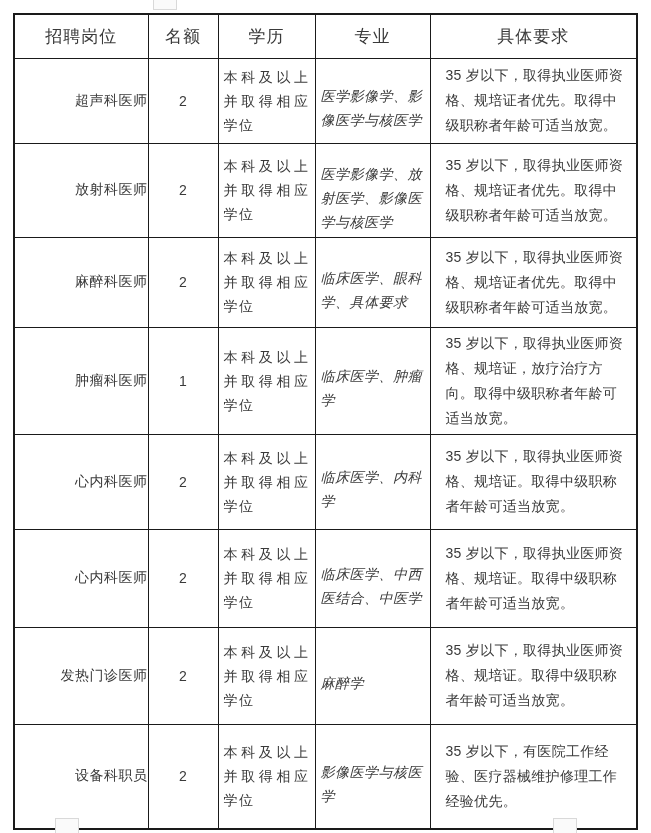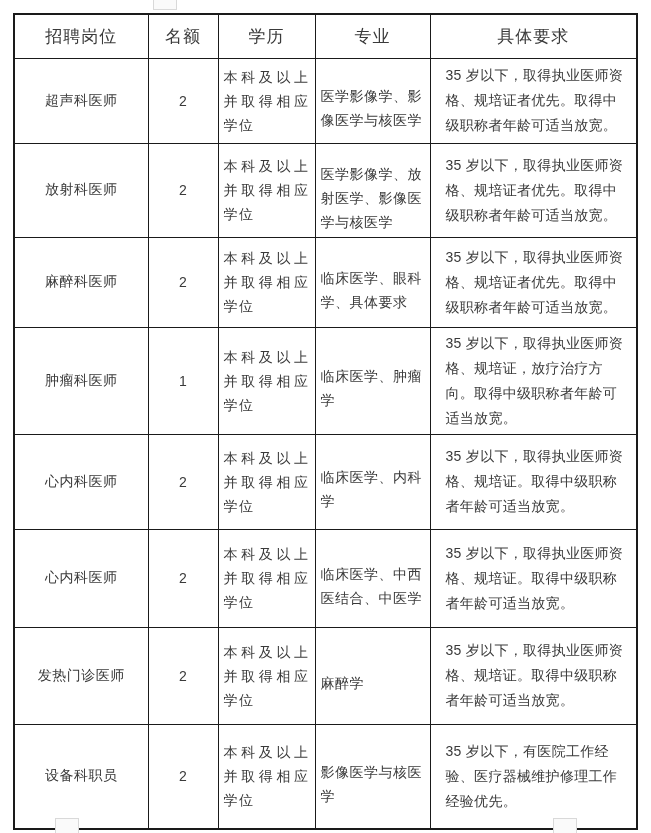--- a/index.html
+++ b/index.html
@@ -25,24 +25,24 @@
     vertical-align: middle;
     font-weight: normal;
   }
   table.recruit { border: 2px solid #1a1a1a; }
   table.recruit tr.hdr th {
     height: 44px;
     font-size: 17px;
     text-align: center;
     letter-spacing: 1px;
   }
-  td.c-pos   { text-align: center; font-size: 14px; letter-spacing: 0.5px; }
+  td.c-pos   { text-align: right; font-size: 14px; letter-spacing: 0.5px; }
   td.c-quota { text-align: center; font-size: 14px; }
   td.c-edu   { text-align: justify; font-size: 14px; line-height: 24px; padding: 3px 5px 3px 5px; letter-spacing: 1.5px; }
-  td.c-major { text-align: left;    font-size: 14px; line-height: 24px; padding: 18px 4px 3px 5px; letter-spacing: 0.5px; }
+  td.c-major { text-align: left;    font-size: 14px; line-height: 24px; padding: 18px 4px 3px 5px; letter-spacing: 0.5px; font-style: italic; }
   td.c-req   { text-align: left;    font-size: 14px; line-height: 25px; padding: 3px 5px 3px 15px; letter-spacing: 0.3px; }
 
   
   .cropmark {
     position: absolute;
     border: 1px solid #d9d9d9;
     background: #fafafa;
     width: 24px; height: 20px;
   }
   .cropmark.top    { left: 153px; top: -10px; }

